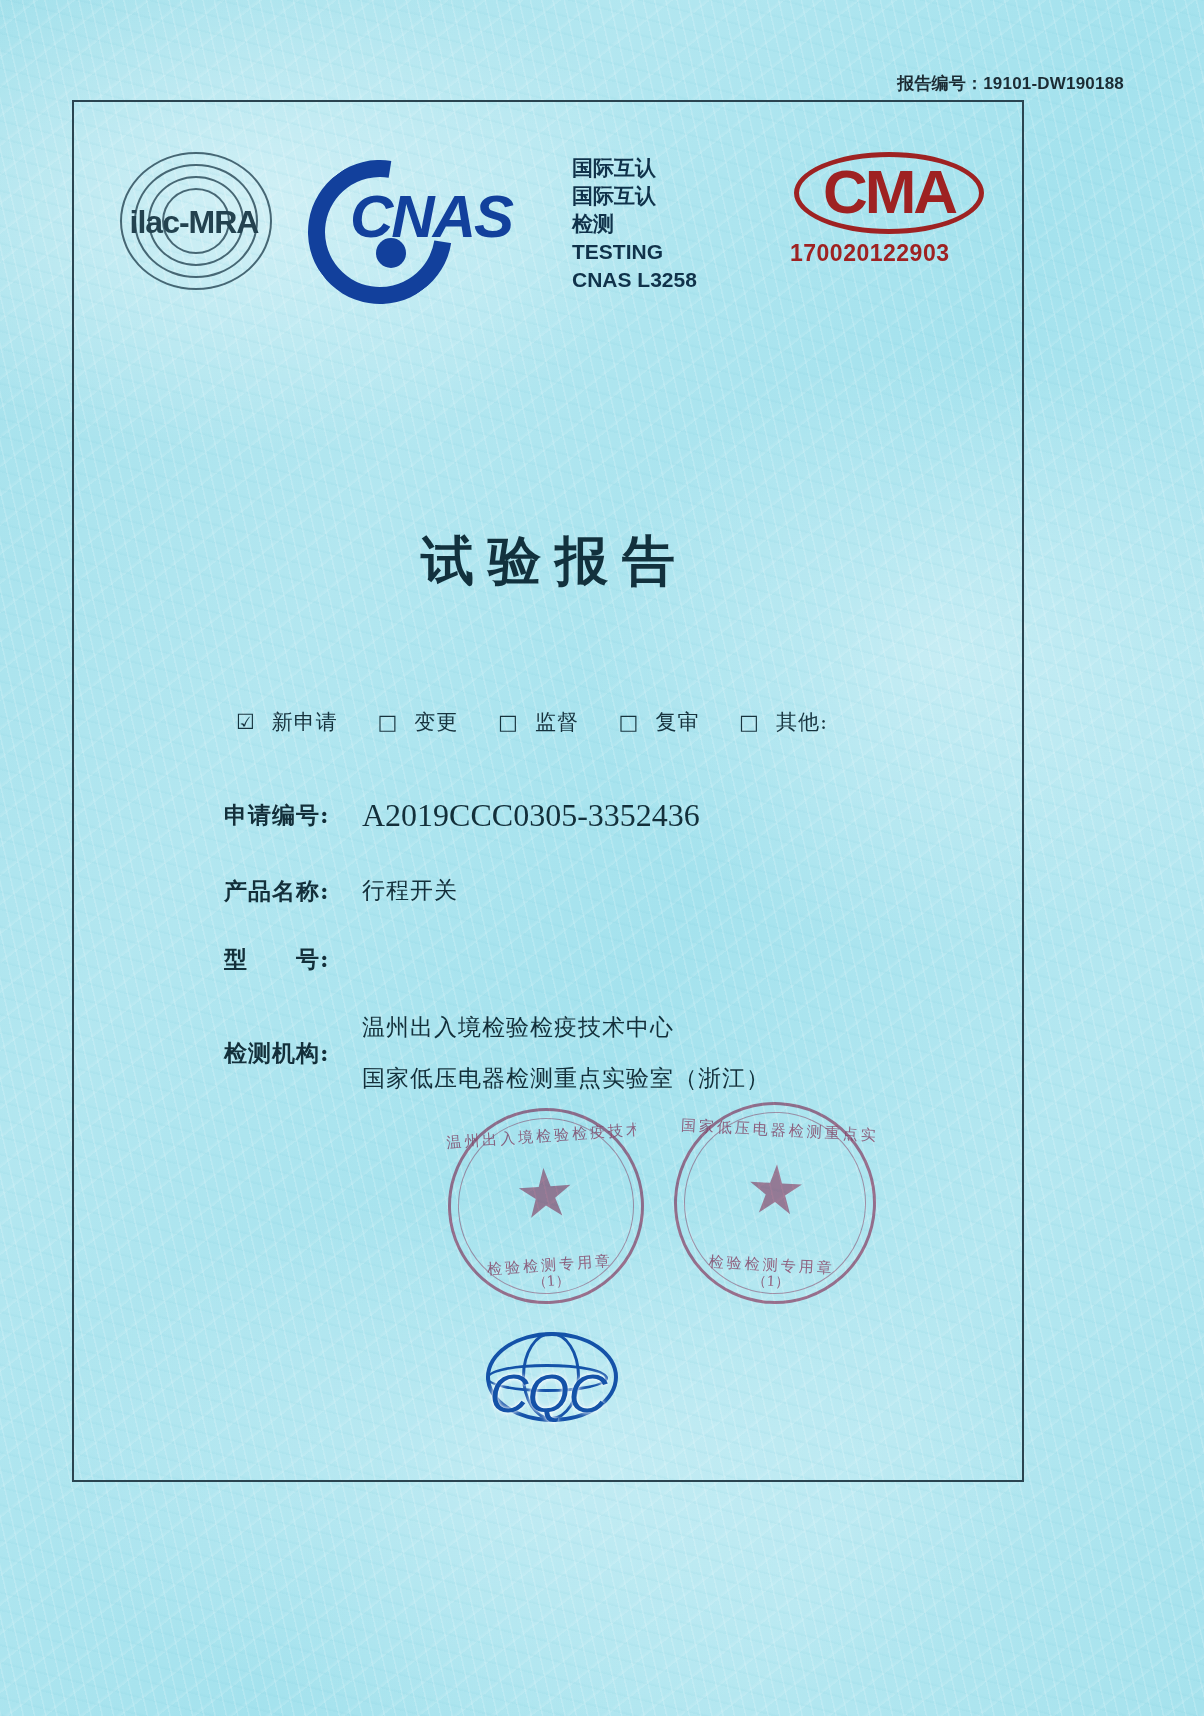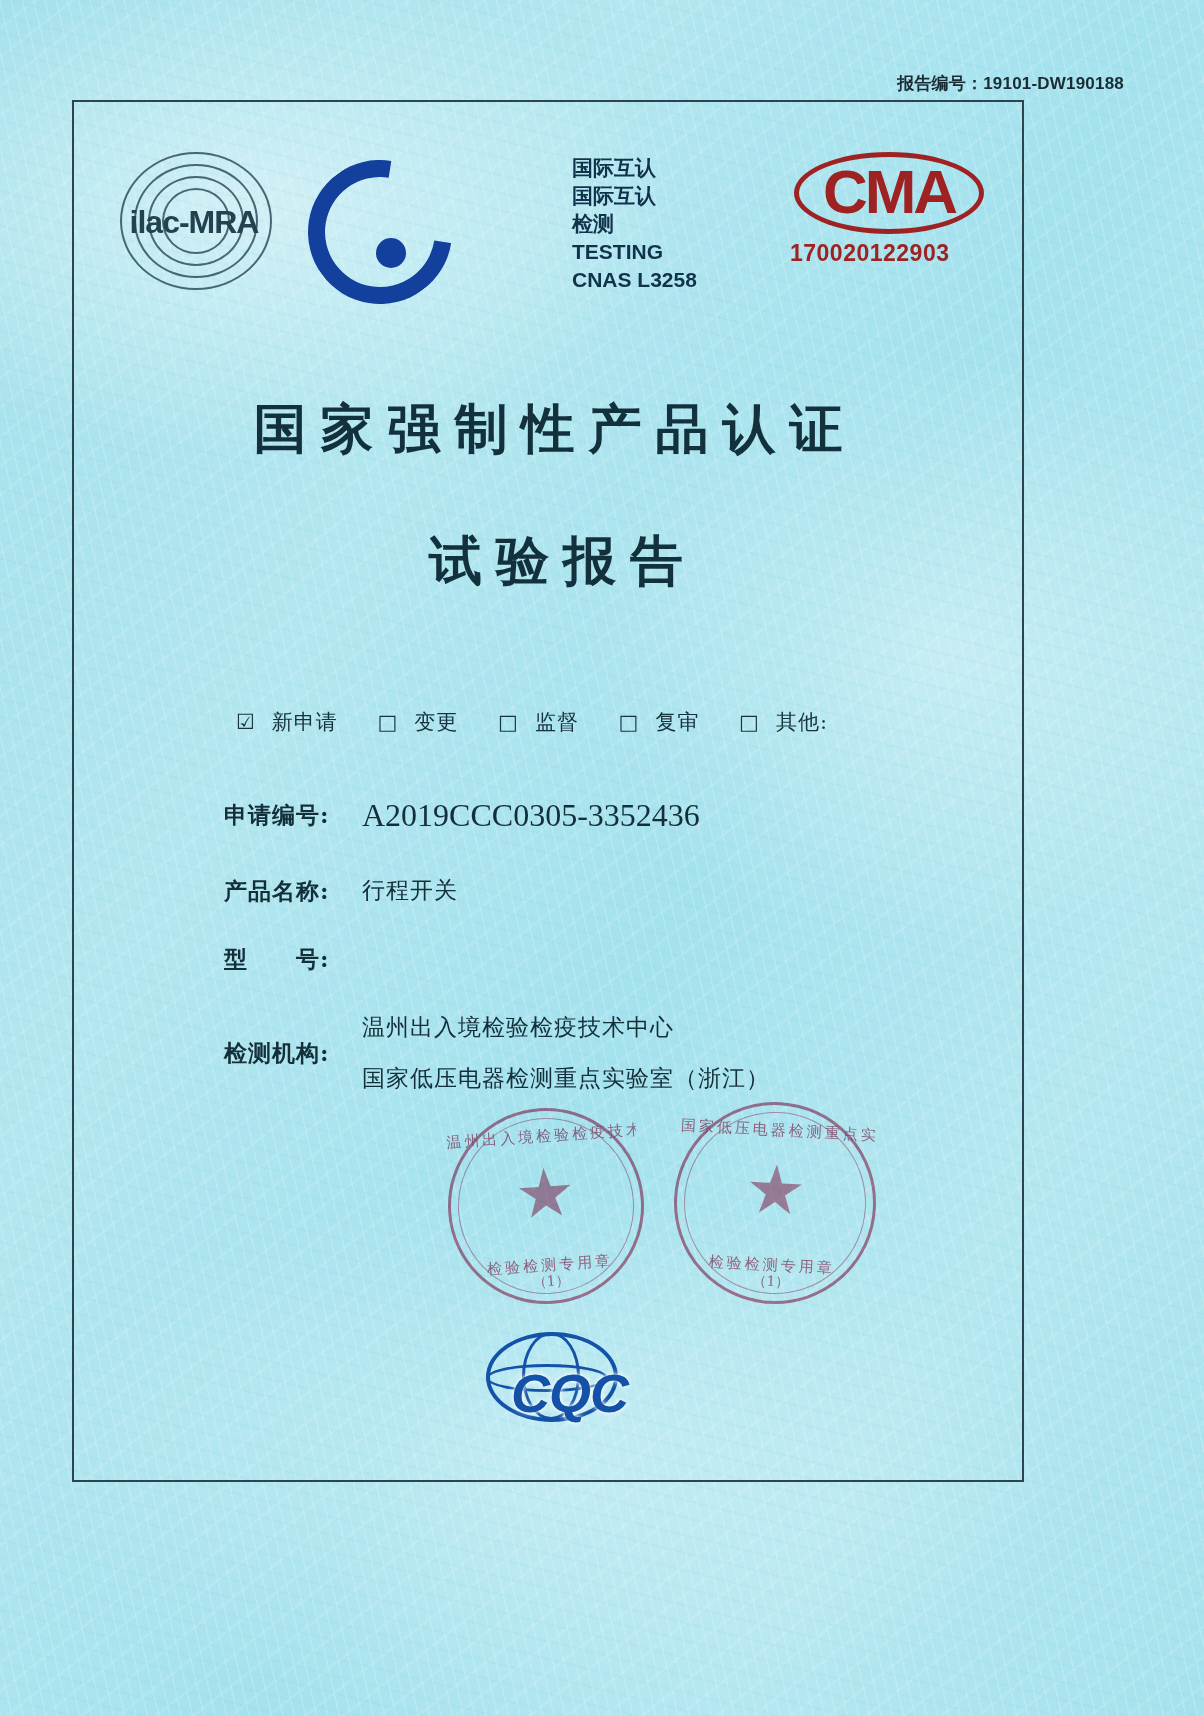--- a/index.html
+++ b/index.html
@@ -187,21 +187,21 @@
     width: 100%;
     text-align: center;
     font-family: "DejaVu Serif", serif;
     font-weight: bold;
     color: #12313d;
     letter-spacing: 14px;
     text-indent: 14px;
     font-size: 53px;
   }
   .title1 { top: 292px; }
-  .title2 { top: 424px; padding-left: 8px; }
+  .title2 { top: 424px; }
   
   .checkrow {
     position: absolute;
     left: 0;
     width: 100%;
     top: 606px;
     text-align: center;
     font-family: "DejaVu Serif", serif;
     font-size: 21px;
     color: #16323d;
@@ -326,23 +326,23 @@
     width: 52px; height: 82px;
   }
   .cqc .globe:after {
     left: -4px; top: 28px;
     width: 116px; height: 22px;
   }
   .cqc .letters {
     position: absolute;
     left: 0; right: 0;
     top: 30px;
-    text-align: right;
-    font-family: "Liberation Sans", sans-serif;
-    font-weight: bold;
+    text-align: center;
+    font-family: "Liberation Sans", sans-serif;
+    font-weight: normal;
     font-style: italic;
     font-size: 54px;
     color: #1452a8;
     letter-spacing: -1px;
     text-shadow: 0 0 3px rgba(255,255,255,0.9), 0 0 6px rgba(255,255,255,0.9);
   }
 </style>
 </head>
 <body>
 
@@ -361,39 +361,39 @@
           <span style="left:20px; top:18px; width:120px; height:110px;"></span>
           <span style="left:34px; top:30px; width:92px;  height:86px;"></span>
           <span style="left:48px; top:42px; width:64px;  height:62px;"></span>
         </div>
         <div class="txt">ilac-MRA</div>
       </div>
 
       <div class="cnas">
         <div class="swoosh"></div>
         <div class="dot"></div>
+        <div class="word">CNAS</div>
       </div>
 
       <div class="cnas-text">
         <div>国际互认</div>
         <div>国际互认</div>
         <div>检测</div>
         <div>TESTING</div>
         <div>CNAS L3258</div>
       </div>
 
       <div class="cma">
         <div class="oval"></div>
         <div class="letters">CMA</div>
         <div class="num">170020122903</div>
       </div>
 
     </div>
 
-    <div class="title1">国家强制性产品认证</div>
     <div class="title2">试验报告</div>
 
     <div class="checkrow">
       <span><span>☑</span><span>新申请</span></span>
       <span><span>□</span><span>变更</span></span>
       <span><span>□</span><span>监督</span></span>
       <span><span>□</span><span>复审</span></span>
       <span><span>□</span><span>其他:</span></span>
     </div>
 

